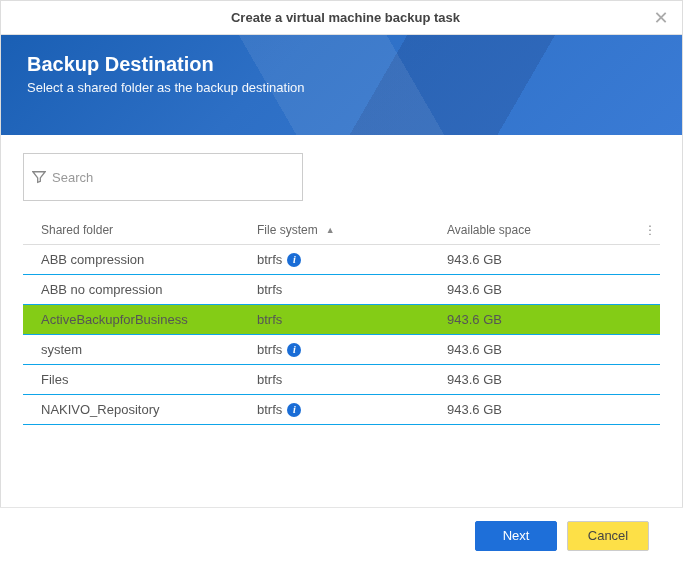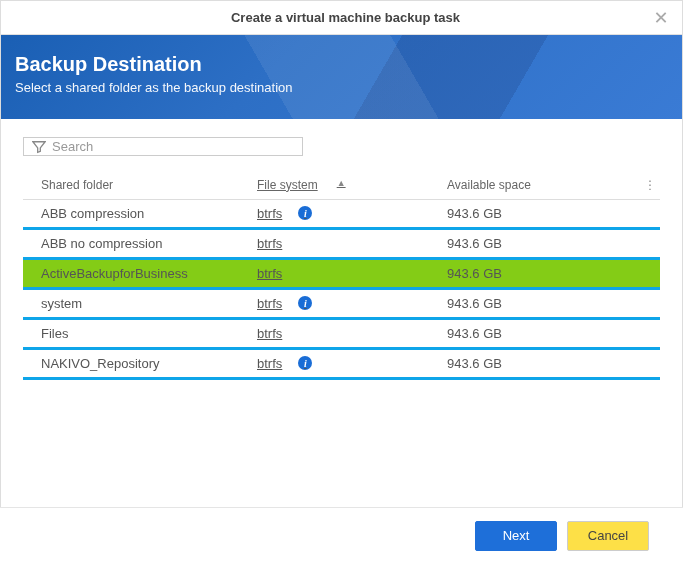--- a/index.html
+++ b/index.html
@@ -35,25 +35,25 @@
       width: 22px;
       height: 22px;
       display: flex;
       align-items: center;
       justify-content: center;
       cursor: pointer;
       color: #aaa;
       font-size: 18px;
     }
     .banner {
-      height: 84px;
+      height: 100px;
       background: linear-gradient(135deg, #1a5fb4 0%, #2d6fc5 40%, #3a7bd5 100%);
       position: relative;
       overflow: hidden;
-      padding: 18px 26px 0 14px;
+      padding: 18px 26px 0 26px;
       color: #fff;
     }
     .banner::before {
       content: "";
       position: absolute;
       inset: 0;
       background:
         linear-gradient(60deg, transparent 40%, rgba(255,255,255,0.08) 40%, rgba(255,255,255,0.08) 60%, transparent 60%),
         linear-gradient(120deg, transparent 55%, rgba(0,0,40,0.12) 55%, rgba(0,0,40,0.12) 75%, transparent 75%);
       pointer-events: none;
@@ -67,21 +67,21 @@
     .banner p {
       font-size: 13px;
       opacity: 0.95;
       position: relative;
     }
     .content {
       padding: 18px 22px 0 22px;
     }
     .search-wrap {
       width: 280px;
-      height: 19px;
+      height: 48px;
       border: 1px solid #ccc;
       display: flex;
       align-items: center;
       padding: 1px 8px;
       gap: 6px;
       background: #fff;
     }
     .search-wrap svg { flex-shrink: 0; }
     .search-input {
       border: none;
@@ -92,38 +92,38 @@
       background: transparent;
     }
     .search-input::placeholder { color: #999; }
     .table {
       margin-top: 14px;
       width: 100%;
     }
     .thead, .trow {
       display: flex;
       align-items: center;
-      border-bottom: 3px solid #0ea5e9;
+      border-bottom: 1px solid #0ea5e9;
     }
     .thead {
       height: 30px;
       color: #666;
       font-size: 12px;
       border-bottom: 1px solid #ddd;
     }
     .trow {
       height: 30px;
       color: #555;
       cursor: pointer;
     }
     .trow.selected {
       background: #84cc16;
     }
     .col-folder { flex: 0 0 220px; padding-left: 4px; margin-left: 14px; }
-    .col-fs { flex: 0 0 190px; display: flex; align-items: flex-start; gap: 16px; text-decoration: underline; }
+    .col-fs { flex: 0 0 190px; display: flex; align-items: center; gap: 5px; }
     .col-space { flex: 1; }
     .col-menu { flex: 0 0 20px; text-align: center; color: #888; }
     .sort-caret {
       font-size: 9px;
       margin-left: 3px;
       color: #888;
     }
     .info-icon {
       width: 14px;
       height: 14px;

